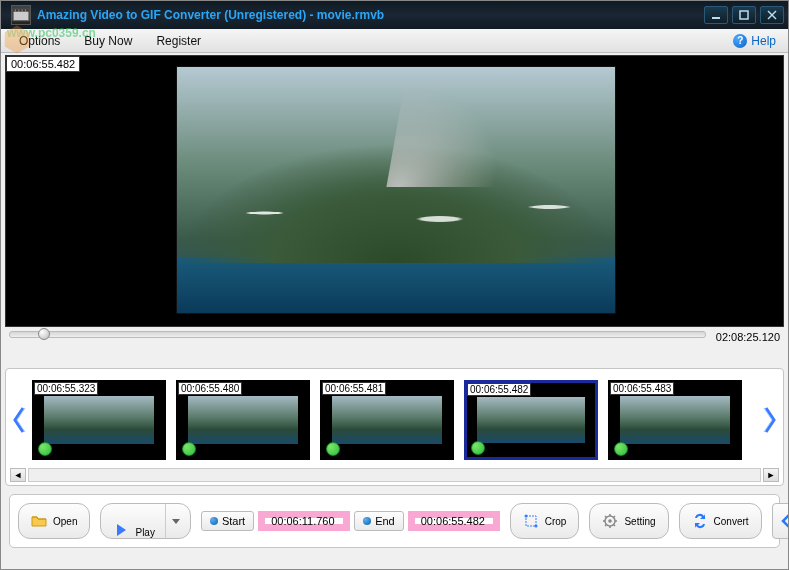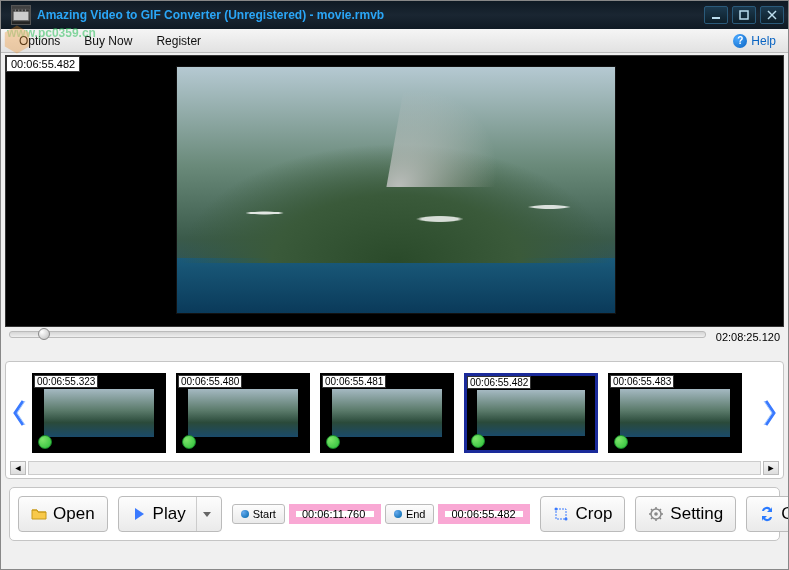--- a/index.html
+++ b/index.html
@@ -36,39 +36,39 @@
 .clouds { position: absolute; left: 0; right: 0; bottom: 70px; height: 60px; background: radial-gradient(ellipse at 20% 50%, rgba(255,255,255,0.85) 0 15px, transparent 20px), radial-gradient(ellipse at 60% 60%, rgba(255,255,255,0.8) 0 18px, transparent 24px), radial-gradient(ellipse at 85% 40%, rgba(255,255,255,0.8) 0 16px, transparent 22px); }
 .ocean { position: absolute; left: 0; right: 0; bottom: 0; height: 55px; background: linear-gradient(#1a5a7a,#0a3a5a); }
 
 
 .seekbar { height: 22px; margin: 4px 8px 0 8px; display: flex; align-items: flex-start; font-size: 11px; }
 .track { flex: 1; height: 7px; background: linear-gradient(#d5d5d5,#efefef); border: 1px solid #bbb; border-radius: 3px; position: relative; }
 .thumb-handle { position: absolute; left: 4%; top: -4px; width: 12px; height: 12px; border-radius: 50%; background: radial-gradient(circle at 30% 30%, #fff, #bbb); border: 1px solid #888; cursor: pointer; }
 .duration { margin-left: 10px; }
 
 
-.thumbstrip { margin: 8px 4px 0 4px; background: #fff; border: 1px solid #c5c5c5; border-radius: 4px; padding: 6px 4px 2px 4px; }
+.thumbstrip { margin: 15px 4px 0 4px; background: #fff; border: 1px solid #c5c5c5; border-radius: 4px; padding: 6px 4px 2px 4px; }
 .thumbs-row { display: flex; align-items: center; height: 90px; }
 .nav-arrow { width: 18px; height: 60px; display: flex; align-items: center; justify-content: center; cursor: pointer; color: #3a7aff; }
 .nav-arrow svg { width: 14px; height: 28px; }
 .thumbs-scroll { flex: 1; display: flex; gap: 10px; padding: 0 4px; overflow: hidden; }
 .thumb { width: 134px; height: 80px; background: #000; border: 2px solid #000; position: relative; }
 .thumb.selected { border: 3px solid #1a2a9a; }
 .thumb .tts { position: absolute; left: 0; top: 0; background: #fff; font-size: 10px; padding: 0 2px; border: 1px solid #333; }
 .thumb .tick { position: absolute; left: 4px; bottom: 2px; width: 14px; height: 14px; border-radius: 50%; background: radial-gradient(circle at 30% 30%, #7de56a, #2bbf3a); border: 1px solid #1a8a2a; }
 .thumb .frame-mini { position: absolute; left: 10px; top: 14px; right: 10px; bottom: 14px; background: linear-gradient(180deg,#a5b9c2 0%, #5a7a6a 45%, #2a4a3a 70%, #1a4a6a 100%); }
 .hscroll { height: 16px; margin-top: 2px; display: flex; align-items: center; }
 .hscroll .sc-track { flex: 1; height: 14px; background: #efefef; border: 1px solid #ccc; margin: 0 2px; }
 .hscroll .sc-btn { width: 16px; height: 14px; background: linear-gradient(#f5f5f5,#ddd); border: 1px solid #bbb; display: flex; align-items: center; justify-content: center; font-size: 9px; cursor: pointer; }
 
 
 .toolbar { margin: 8px 8px 0 8px; background: #fff; border: 1px solid #c5c5c5; border-radius: 5px; padding: 8px; display: flex; align-items: center; gap: 10px; }
-.btn { height: 36px; border: 1px solid #bbb; border-radius: 4px; background: linear-gradient(#fdfdfd,#eaeaea); display: flex; align-items: center; padding: 0 12px; font-size: 17px; cursor: pointer; gap: 6px; }
+.btn { height: 36px; border: 1px solid #bbb; border-radius: 12px; background: linear-gradient(#fdfdfd,#eaeaea); display: flex; align-items: center; padding: 0 12px; font-size: 10px; cursor: pointer; gap: 6px; }
 .btn .icon { width: 16px; height: 16px; display: flex; align-items: center; justify-content: center; }
-.btn.play { padding-right: 4px; }
+.btn.play { padding-right: 4px; align-items: flex-end; }
 .split-arrow { border-left: 1px solid #ccc; height: 100%; display: flex; align-items: center; padding: 0 6px; margin-left: 4px; }
 .start-end-group { display: flex; flex-direction: row; gap: 4px; }
 .se-row { display: flex; gap: 4px; align-items: center; }
 .se-btn { height: 20px; border: 1px solid #bbb; border-radius: 3px; background: linear-gradient(#fdfdfd,#eaeaea); font-size: 11px; padding: 0 8px; display: flex; align-items: center; gap: 4px; cursor: pointer; }
 .se-btn .dot { width: 8px; height: 8px; border-radius: 50%; background: radial-gradient(circle at 30% 30%, #6ae,#06a); }
 .se-field { height: 20px; width: 92px; border: 7px solid #f9a8d4; background: #fff; font-size: 11px; padding: 0 6px; display: flex; align-items: center; }
 .nav-buttons { display: flex; gap: 4px; }
 .nav-small { width: 28px; height: 36px; border: 1px solid #bbb; border-radius: 4px; background: linear-gradient(#fdfdfd,#eaeaea); display: flex; align-items: center; justify-content: center; color: #2a7aff; cursor: pointer; }
 
 svg { display: block; }

